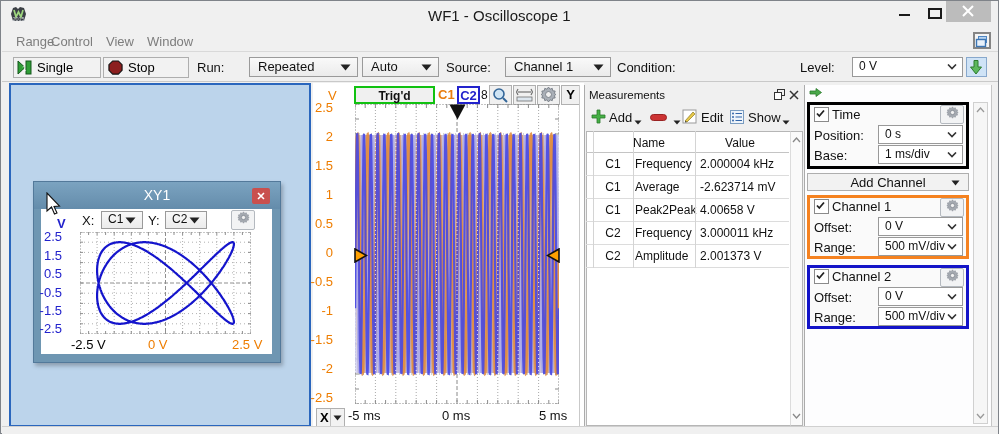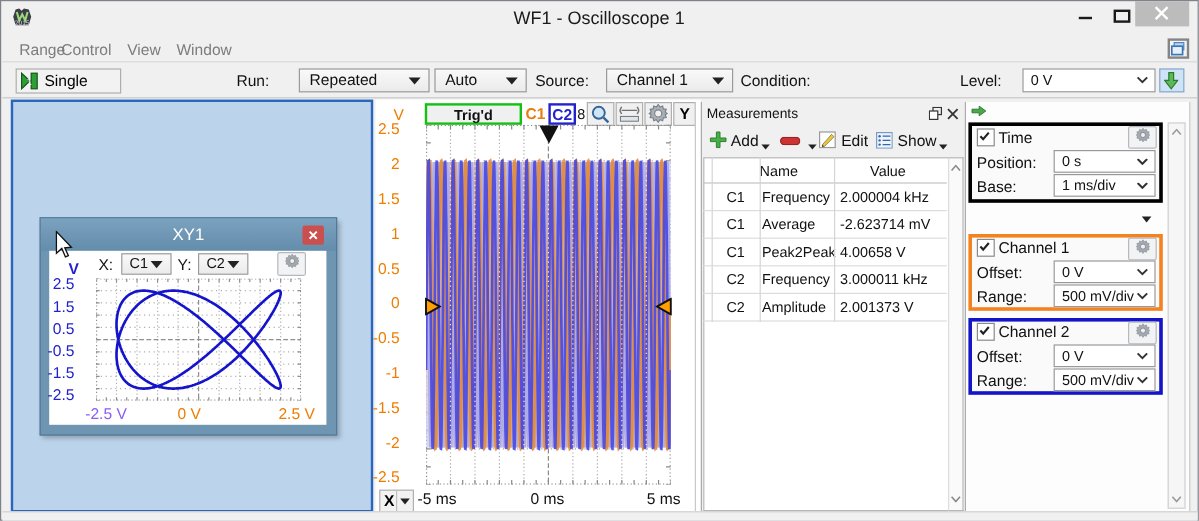--- a/index.html
+++ b/index.html
@@ -36,20 +36,26 @@
 </div>
 <div class="abs" style="left:1px;top:50px;width:996px;height:1px;background:#d9d9d9"></div>
 
 <div class="abs" style="left:12px;top:56px;width:86px;height:19px;border:1px solid #aeaeae;background:#f2f2f2">
 <svg width="16" height="15" style="position:absolute;left:3px;top:2px" viewBox="0 0 16 15">
         <path d="M1 1 L8 7.5 L1 14 Z" fill="#2f9e36" stroke="#14571c" stroke-width="1"></path>
         <rect x="9" y="1" width="5" height="13" fill="#2f9e36" stroke="#14571c"></rect>
         <text x="5" y="11" font-size="8" fill="#fff" font-family="Liberation Sans">1</text>
       </svg>
 <span style="position:absolute;left:23px;top:2px;font-size:13px">Single</span>
+    </div>
+<div class="abs" style="left:102px;top:56px;width:84px;height:19px;border:1px solid #aeaeae;background:#f2f2f2">
+<svg width="15" height="15" style="position:absolute;left:4px;top:2px" viewBox="0 0 16 16">
+        <path d="M5 1 L11 1 L15 5 L15 11 L11 15 L5 15 L1 11 L1 5 Z" fill="#8c1f1f" stroke="#111" stroke-width="1.2"></path>
+      </svg>
+<span style="position:absolute;left:24px;top:2px;font-size:13px">Stop</span>
     </div>
 <div class="lbl" style="left:196px;top:59px">Run:</div>
 <div style="position:absolute;left:248px;top:56px;width:109px;height:20px;background:linear-gradient(#f9f9f9,#ebebeb);border:1px solid #9a9a9a;box-sizing:border-box">
 <div style="position:absolute;left:8px;top:50%;transform:translateY(-54%);font-size:13px;color:#111;white-space:nowrap">Repeated</div>
 <svg width="11" height="7" style="position:absolute;right:6px;top:50%;margin-top:-3px">
         <path d="M0.5 0.5 L10.5 0.5 L5.5 6.5 Z" fill="#222"></path>
       </svg>
     </div>
 <div style="position:absolute;left:361px;top:56px;width:77px;height:20px;background:linear-gradient(#f9f9f9,#ebebeb);border:1px solid #9a9a9a;box-sizing:border-box">
 <div style="position:absolute;left:8px;top:50%;transform:translateY(-54%);font-size:13px;color:#111;white-space:nowrap">Auto</div>
@@ -385,21 +391,21 @@
 <line x1="0" y1="71.4" x2="3" y2="71.4" stroke="#8f8f8f"></line>
 <line x1="168" y1="71.4" x2="171" y2="71.4" stroke="#8f8f8f"></line>
 <line x1="0" y1="81.6" x2="3" y2="81.6" stroke="#8f8f8f"></line>
 <line x1="168" y1="81.6" x2="171" y2="81.6" stroke="#8f8f8f"></line>
 <line x1="0" y1="91.8" x2="3" y2="91.8" stroke="#8f8f8f"></line>
 <line x1="168" y1="91.8" x2="171" y2="91.8" stroke="#8f8f8f"></line>
 <line x1="0" y1="102.0" x2="3" y2="102.0" stroke="#8f8f8f"></line>
 <line x1="168" y1="102.0" x2="171" y2="102.0" stroke="#8f8f8f"></line>
 <polyline points="85.5,69.5 86.5,68.7 87.4,67.9 88.4,67.2 89.3,66.4 90.3,65.6 91.2,64.8 92.2,64.0 93.1,63.2 94.1,62.3 95.0,61.5 96.0,60.7 96.9,59.9 97.8,59.0 98.8,58.2 99.7,57.3 100.7,56.5 101.6,55.6 102.5,54.8 103.4,53.9 104.4,53.1 105.3,52.2 106.2,51.4 107.1,50.5 108.0,49.7 108.9,48.8 109.8,48.0 110.7,47.1 111.6,46.3 112.4,45.4 113.3,44.6 114.2,43.7 115.1,42.9 115.9,42.1 116.8,41.2 117.6,40.4 118.5,39.6 119.3,38.8 120.1,37.9 120.9,37.1 121.7,36.3 122.6,35.5 123.4,34.7 124.1,34.0 124.9,33.2 125.7,32.4 126.5,31.7 127.2,30.9 128.0,30.2 128.7,29.5 129.5,28.7 130.2,28.0 130.9,27.3 131.6,26.6 132.3,26.0 133.0,25.3 133.7,24.6 134.4,24.0 135.0,23.3 135.7,22.7 136.3,22.1 137.0,21.5 137.6,20.9 138.2,20.4 138.8,19.8 139.4,19.3 140.0,18.7 140.6,18.2 141.1,17.7 141.7,17.2 142.2,16.8 142.7,16.3 143.3,15.9 143.8,15.4 144.3,15.0 144.7,14.6 145.2,14.2 145.7,13.9 146.1,13.5 146.6,13.2 147.0,12.9 147.4,12.6 147.8,12.3 148.2,12.1 148.6,11.8 148.9,11.6 149.3,11.4 149.6,11.2 149.9,11.0 150.3,10.8 150.6,10.7 150.8,10.6 151.1,10.5 151.4,10.4 151.6,10.3 151.9,10.3 152.1,10.2 152.3,10.2 152.5,10.2 152.7,10.2 152.9,10.3 153.0,10.3 153.2,10.4 153.3,10.5 153.4,10.6 153.5,10.7 153.6,10.9 153.7,11.0 153.8,11.2 153.8,11.4 153.9,11.6 153.9,11.8 153.9,12.1 153.9,12.3 153.9,12.6 153.9,12.9 153.8,13.2 153.8,13.6 153.7,13.9 153.6,14.3 153.5,14.7 153.4,15.1 153.3,15.5 153.2,15.9 153.0,16.4 152.9,16.8 152.7,17.3 152.5,17.8 152.3,18.3 152.1,18.8 151.9,19.3 151.6,19.9 151.4,20.4 151.1,21.0 150.8,21.6 150.6,22.2 150.3,22.8 149.9,23.4 149.6,24.1 149.3,24.7 148.9,25.4 148.6,26.0 148.2,26.7 147.8,27.4 147.4,28.1 147.0,28.8 146.6,29.5 146.1,30.3 145.7,31.0 145.2,31.8 144.7,32.5 144.3,33.3 143.8,34.1 143.3,34.8 142.7,35.6 142.2,36.4 141.7,37.2 141.1,38.0 140.6,38.8 140.0,39.7 139.4,40.5 138.8,41.3 138.2,42.1 137.6,43.0 137.0,43.8 136.3,44.7 135.7,45.5 135.0,46.4 134.4,47.2 133.7,48.1 133.0,48.9 132.3,49.8 131.6,50.6 130.9,51.5 130.2,52.3 129.5,53.2 128.7,54.0 128.0,54.9 127.2,55.7 126.5,56.6 125.7,57.4 124.9,58.3 124.1,59.1 123.4,59.9 122.6,60.8 121.7,61.6 120.9,62.4 120.1,63.2 119.3,64.1 118.5,64.9 117.6,65.7 116.8,66.5 115.9,67.3 115.1,68.0 114.2,68.8 113.3,69.6 112.4,70.3 111.6,71.1 110.7,71.8 109.8,72.5 108.9,73.3 108.0,74.0 107.1,74.7 106.2,75.4 105.3,76.0 104.4,76.7 103.4,77.4 102.5,78.0 101.6,78.7 100.7,79.3 99.7,79.9 98.8,80.5 97.8,81.1 96.9,81.6 96.0,82.2 95.0,82.7 94.1,83.3 93.1,83.8 92.2,84.3 91.2,84.8 90.3,85.2 89.3,85.7 88.4,86.1 87.4,86.6 86.5,87.0 85.5,87.4 84.5,87.8 83.6,88.1 82.6,88.5 81.7,88.8 80.7,89.1 79.8,89.4 78.8,89.7 77.9,89.9 76.9,90.2 76.0,90.4 75.0,90.6 74.1,90.8 73.2,91.0 72.2,91.2 71.3,91.3 70.3,91.4 69.4,91.5 68.5,91.6 67.6,91.7 66.6,91.7 65.7,91.8 64.8,91.8 63.9,91.8 63.0,91.8 62.1,91.7 61.2,91.7 60.3,91.6 59.4,91.5 58.6,91.4 57.7,91.3 56.8,91.1 55.9,91.0 55.1,90.8 54.2,90.6 53.4,90.4 52.5,90.2 51.7,89.9 50.9,89.7 50.1,89.4 49.3,89.1 48.4,88.8 47.6,88.4 46.9,88.1 46.1,87.7 45.3,87.3 44.5,86.9 43.8,86.5 43.0,86.1 42.3,85.6 41.5,85.2 40.8,84.7 40.1,84.2 39.4,83.7 38.7,83.2 38.0,82.7 37.3,82.1 36.6,81.6 36.0,81.0 35.3,80.4 34.7,79.8 34.0,79.2 33.4,78.6 32.8,77.9 32.2,77.3 31.6,76.6 31.0,76.0 30.4,75.3 29.9,74.6 29.3,73.9 28.8,73.2 28.3,72.5 27.7,71.7 27.2,71.0 26.7,70.2 26.3,69.5 25.8,68.7 25.3,67.9 24.9,67.2 24.4,66.4 24.0,65.6 23.6,64.8 23.2,64.0 22.8,63.2 22.4,62.3 22.1,61.5 21.7,60.7 21.4,59.9 21.1,59.0 20.7,58.2 20.4,57.3 20.2,56.5 19.9,55.6 19.6,54.8 19.4,53.9 19.1,53.1 18.9,52.2 18.7,51.4 18.5,50.5 18.3,49.7 18.1,48.8 18.0,48.0 17.8,47.1 17.7,46.3 17.6,45.4 17.5,44.6 17.4,43.7 17.3,42.9 17.2,42.1 17.2,41.2 17.1,40.4 17.1,39.6 17.1,38.8 17.1,37.9 17.1,37.1 17.1,36.3 17.2,35.5 17.2,34.7 17.3,34.0 17.4,33.2 17.5,32.4 17.6,31.7 17.7,30.9 17.8,30.2 18.0,29.5 18.1,28.7 18.3,28.0 18.5,27.3 18.7,26.6 18.9,26.0 19.1,25.3 19.4,24.6 19.6,24.0 19.9,23.3 20.2,22.7 20.4,22.1 20.7,21.5 21.1,20.9 21.4,20.4 21.7,19.8 22.1,19.3 22.4,18.7 22.8,18.2 23.2,17.7 23.6,17.2 24.0,16.8 24.4,16.3 24.9,15.9 25.3,15.4 25.8,15.0 26.3,14.6 26.7,14.2 27.2,13.9 27.7,13.5 28.3,13.2 28.8,12.9 29.3,12.6 29.9,12.3 30.4,12.1 31.0,11.8 31.6,11.6 32.2,11.4 32.8,11.2 33.4,11.0 34.0,10.8 34.7,10.7 35.3,10.6 36.0,10.5 36.6,10.4 37.3,10.3 38.0,10.3 38.7,10.2 39.4,10.2 40.1,10.2 40.8,10.2 41.5,10.3 42.3,10.3 43.0,10.4 43.8,10.5 44.5,10.6 45.3,10.7 46.1,10.9 46.9,11.0 47.6,11.2 48.4,11.4 49.3,11.6 50.1,11.8 50.9,12.1 51.7,12.3 52.5,12.6 53.4,12.9 54.2,13.2 55.1,13.6 55.9,13.9 56.8,14.3 57.7,14.7 58.6,15.1 59.4,15.5 60.3,15.9 61.2,16.4 62.1,16.8 63.0,17.3 63.9,17.8 64.8,18.3 65.7,18.8 66.6,19.3 67.6,19.9 68.5,20.4 69.4,21.0 70.3,21.6 71.3,22.2 72.2,22.8 73.2,23.4 74.1,24.1 75.0,24.7 76.0,25.4 76.9,26.0 77.9,26.7 78.8,27.4 79.8,28.1 80.7,28.8 81.7,29.5 82.6,30.3 83.6,31.0 84.5,31.8 85.5,32.5 86.5,33.3 87.4,34.1 88.4,34.8 89.3,35.6 90.3,36.4 91.2,37.2 92.2,38.0 93.1,38.8 94.1,39.7 95.0,40.5 96.0,41.3 96.9,42.1 97.8,43.0 98.8,43.8 99.7,44.7 100.7,45.5 101.6,46.4 102.5,47.2 103.4,48.1 104.4,48.9 105.3,49.8 106.2,50.6 107.1,51.5 108.0,52.3 108.9,53.2 109.8,54.0 110.7,54.9 111.6,55.7 112.4,56.6 113.3,57.4 114.2,58.3 115.1,59.1 115.9,59.9 116.8,60.8 117.6,61.6 118.5,62.4 119.3,63.2 120.1,64.1 120.9,64.9 121.7,65.7 122.6,66.5 123.4,67.3 124.1,68.0 124.9,68.8 125.7,69.6 126.5,70.3 127.2,71.1 128.0,71.8 128.7,72.5 129.5,73.3 130.2,74.0 130.9,74.7 131.6,75.4 132.3,76.0 133.0,76.7 133.7,77.4 134.4,78.0 135.0,78.7 135.7,79.3 136.3,79.9 137.0,80.5 137.6,81.1 138.2,81.6 138.8,82.2 139.4,82.7 140.0,83.3 140.6,83.8 141.1,84.3 141.7,84.8 142.2,85.2 142.7,85.7 143.3,86.1 143.8,86.6 144.3,87.0 144.7,87.4 145.2,87.8 145.7,88.1 146.1,88.5 146.6,88.8 147.0,89.1 147.4,89.4 147.8,89.7 148.2,89.9 148.6,90.2 148.9,90.4 149.3,90.6 149.6,90.8 149.9,91.0 150.3,91.2 150.6,91.3 150.8,91.4 151.1,91.5 151.4,91.6 151.6,91.7 151.9,91.7 152.1,91.8 152.3,91.8 152.5,91.8 152.7,91.8 152.9,91.7 153.0,91.7 153.2,91.6 153.3,91.5 153.4,91.4 153.5,91.3 153.6,91.1 153.7,91.0 153.8,90.8 153.8,90.6 153.9,90.4 153.9,90.2 153.9,89.9 153.9,89.7 153.9,89.4 153.9,89.1 153.8,88.8 153.8,88.4 153.7,88.1 153.6,87.7 153.5,87.3 153.4,86.9 153.3,86.5 153.2,86.1 153.0,85.6 152.9,85.2 152.7,84.7 152.5,84.2 152.3,83.7 152.1,83.2 151.9,82.7 151.6,82.1 151.4,81.6 151.1,81.0 150.8,80.4 150.6,79.8 150.3,79.2 149.9,78.6 149.6,77.9 149.3,77.3 148.9,76.6 148.6,76.0 148.2,75.3 147.8,74.6 147.4,73.9 147.0,73.2 146.6,72.5 146.1,71.7 145.7,71.0 145.2,70.2 144.7,69.5 144.3,68.7 143.8,67.9 143.3,67.2 142.7,66.4 142.2,65.6 141.7,64.8 141.1,64.0 140.6,63.2 140.0,62.3 139.4,61.5 138.8,60.7 138.2,59.9 137.6,59.0 137.0,58.2 136.3,57.3 135.7,56.5 135.0,55.6 134.4,54.8 133.7,53.9 133.0,53.1 132.3,52.2 131.6,51.4 130.9,50.5 130.2,49.7 129.5,48.8 128.7,48.0 128.0,47.1 127.2,46.3 126.5,45.4 125.7,44.6 124.9,43.7 124.1,42.9 123.4,42.1 122.6,41.2 121.7,40.4 120.9,39.6 120.1,38.8 119.3,37.9 118.5,37.1 117.6,36.3 116.8,35.5 115.9,34.7 115.1,34.0 114.2,33.2 113.3,32.4 112.4,31.7 111.6,30.9 110.7,30.2 109.8,29.5 108.9,28.7 108.0,28.0 107.1,27.3 106.2,26.6 105.3,26.0 104.4,25.3 103.4,24.6 102.5,24.0 101.6,23.3 100.7,22.7 99.7,22.1 98.8,21.5 97.8,20.9 96.9,20.4 96.0,19.8 95.0,19.3 94.1,18.7 93.1,18.2 92.2,17.7 91.2,17.2 90.3,16.8 89.3,16.3 88.4,15.9 87.4,15.4 86.5,15.0 85.5,14.6 84.5,14.2 83.6,13.9 82.6,13.5 81.7,13.2 80.7,12.9 79.8,12.6 78.8,12.3 77.9,12.1 76.9,11.8 76.0,11.6 75.0,11.4 74.1,11.2 73.2,11.0 72.2,10.8 71.3,10.7 70.3,10.6 69.4,10.5 68.5,10.4 67.6,10.3 66.6,10.3 65.7,10.2 64.8,10.2 63.9,10.2 63.0,10.2 62.1,10.3 61.2,10.3 60.3,10.4 59.4,10.5 58.6,10.6 57.7,10.7 56.8,10.9 55.9,11.0 55.1,11.2 54.2,11.4 53.4,11.6 52.5,11.8 51.7,12.1 50.9,12.3 50.1,12.6 49.3,12.9 48.4,13.2 47.6,13.6 46.9,13.9 46.1,14.3 45.3,14.7 44.5,15.1 43.8,15.5 43.0,15.9 42.3,16.4 41.5,16.8 40.8,17.3 40.1,17.8 39.4,18.3 38.7,18.8 38.0,19.3 37.3,19.9 36.6,20.4 36.0,21.0 35.3,21.6 34.7,22.2 34.0,22.8 33.4,23.4 32.8,24.1 32.2,24.7 31.6,25.4 31.0,26.0 30.4,26.7 29.9,27.4 29.3,28.1 28.8,28.8 28.3,29.5 27.7,30.3 27.2,31.0 26.7,31.8 26.3,32.5 25.8,33.3 25.3,34.1 24.9,34.8 24.4,35.6 24.0,36.4 23.6,37.2 23.2,38.0 22.8,38.8 22.4,39.7 22.1,40.5 21.7,41.3 21.4,42.1 21.1,43.0 20.7,43.8 20.4,44.7 20.2,45.5 19.9,46.4 19.6,47.2 19.4,48.1 19.1,48.9 18.9,49.8 18.7,50.6 18.5,51.5 18.3,52.3 18.1,53.2 18.0,54.0 17.8,54.9 17.7,55.7 17.6,56.6 17.5,57.4 17.4,58.3 17.3,59.1 17.2,59.9 17.2,60.8 17.1,61.6 17.1,62.4 17.1,63.2 17.1,64.1 17.1,64.9 17.1,65.7 17.2,66.5 17.2,67.3 17.3,68.0 17.4,68.8 17.5,69.6 17.6,70.3 17.7,71.1 17.8,71.8 18.0,72.5 18.1,73.3 18.3,74.0 18.5,74.7 18.7,75.4 18.9,76.0 19.1,76.7 19.4,77.4 19.6,78.0 19.9,78.7 20.2,79.3 20.4,79.9 20.7,80.5 21.1,81.1 21.4,81.6 21.7,82.2 22.1,82.7 22.4,83.3 22.8,83.8 23.2,84.3 23.6,84.8 24.0,85.2 24.4,85.7 24.9,86.1 25.3,86.6 25.8,87.0 26.3,87.4 26.7,87.8 27.2,88.1 27.7,88.5 28.3,88.8 28.8,89.1 29.3,89.4 29.9,89.7 30.4,89.9 31.0,90.2 31.6,90.4 32.2,90.6 32.8,90.8 33.4,91.0 34.0,91.2 34.7,91.3 35.3,91.4 36.0,91.5 36.6,91.6 37.3,91.7 38.0,91.7 38.7,91.8 39.4,91.8 40.1,91.8 40.8,91.8 41.5,91.7 42.3,91.7 43.0,91.6 43.8,91.5 44.5,91.4 45.3,91.3 46.1,91.1 46.9,91.0 47.6,90.8 48.4,90.6 49.3,90.4 50.1,90.2 50.9,89.9 51.7,89.7 52.5,89.4 53.4,89.1 54.2,88.8 55.1,88.4 55.9,88.1 56.8,87.7 57.7,87.3 58.6,86.9 59.4,86.5 60.3,86.1 61.2,85.6 62.1,85.2 63.0,84.7 63.9,84.2 64.8,83.7 65.7,83.2 66.6,82.7 67.6,82.1 68.5,81.6 69.4,81.0 70.3,80.4 71.3,79.8 72.2,79.2 73.2,78.6 74.1,77.9 75.0,77.3 76.0,76.6 76.9,76.0 77.9,75.3 78.8,74.6 79.8,73.9 80.7,73.2 81.7,72.5 82.6,71.7 83.6,71.0 84.5,70.2 85.5,69.5" fill="none" stroke="#1414cc" stroke-width="2.2" stroke-linejoin="round"></polyline>
 </svg>
-    <div class="abs" style="left:30px;top:128px;font-size:13px;color:#8b5cf6">-2.5 V</div>
+    <div class="abs" style="left:30px;top:128px;font-size:13px;color:#000000">-2.5 V</div>
     <div class="abs" style="left:107px;top:128px;font-size:13px;color:#ee7d00">0 V</div>
     <div class="abs" style="left:191px;top:128px;font-size:13px;color:#ee7d00">2.5 V</div>
   </div>
 </div>
 <svg width="18" height="24" style="position:absolute;left:45px;top:191px">
       <path d="M1 1 L1 19 L5.5 15 L8.5 22 L11 21 L8 14.5 L13.5 14 Z" fill="#fff" stroke="#111" stroke-width="1.1"></path>
     </svg>
 
 <div class="abs" style="left:583px;top:84px;width:217px;height:341px;background:#f0f0f0;border-left:1px solid #ababab"></div>
 <div class="lbl" style="left:588px;top:88px;font-size:11.5px">Measurements</div>
@@ -513,20 +519,21 @@
       </svg>
     </div>
 <div class="lbl" style="left:813px;top:147px">Base:</div>
 <div style="position:absolute;left:877px;top:144px;width:85px;height:19px;background:#fff;border:1px solid #999;box-sizing:border-box">
 <div style="position:absolute;left:6px;top:50%;transform:translateY(-54%);font-size:12px;color:#111;white-space:nowrap">1 ms/div</div>
 <svg width="10" height="6" style="position:absolute;right:5px;top:50%;margin-top:-3px">
         <path d="M1 0.5 L5 4.5 L9 0.5" fill="none" stroke="#333" stroke-width="1.6"></path>
       </svg>
     </div>
 
+<div class="abs" style="left:806px;top:172px;width:162px;height:18px;border:1px solid #aeaeae;background:#f2f2f2;box-sizing:border-box;text-align:center;font-size:13px;line-height:17px;color:#111">Add Channel</div>
 <svg width="9" height="6" style="position:absolute;left:950px;top:179px">
       <path d="M0.5 0.5 L8.5 0.5 L4.5 5.5 Z" fill="#222"></path>
     </svg>
 
 <div class="abs" style="left:806px;top:194px;width:156px;height:58px;border:3px solid #f58220;background:#fafafa"></div>
 <div style="position:absolute;left:813px;top:198px;width:13px;height:13px;background:#fff;border:1px solid #8a8a8a">
 <svg width="11" height="11" viewBox="0 0 11 11" style="position:absolute;left:0px;top:0px">
         <path d="M2 5.5 L4.3 8 L9 2.5" fill="none" stroke="#222" stroke-width="1.8"></path>
       </svg>
     </div>

